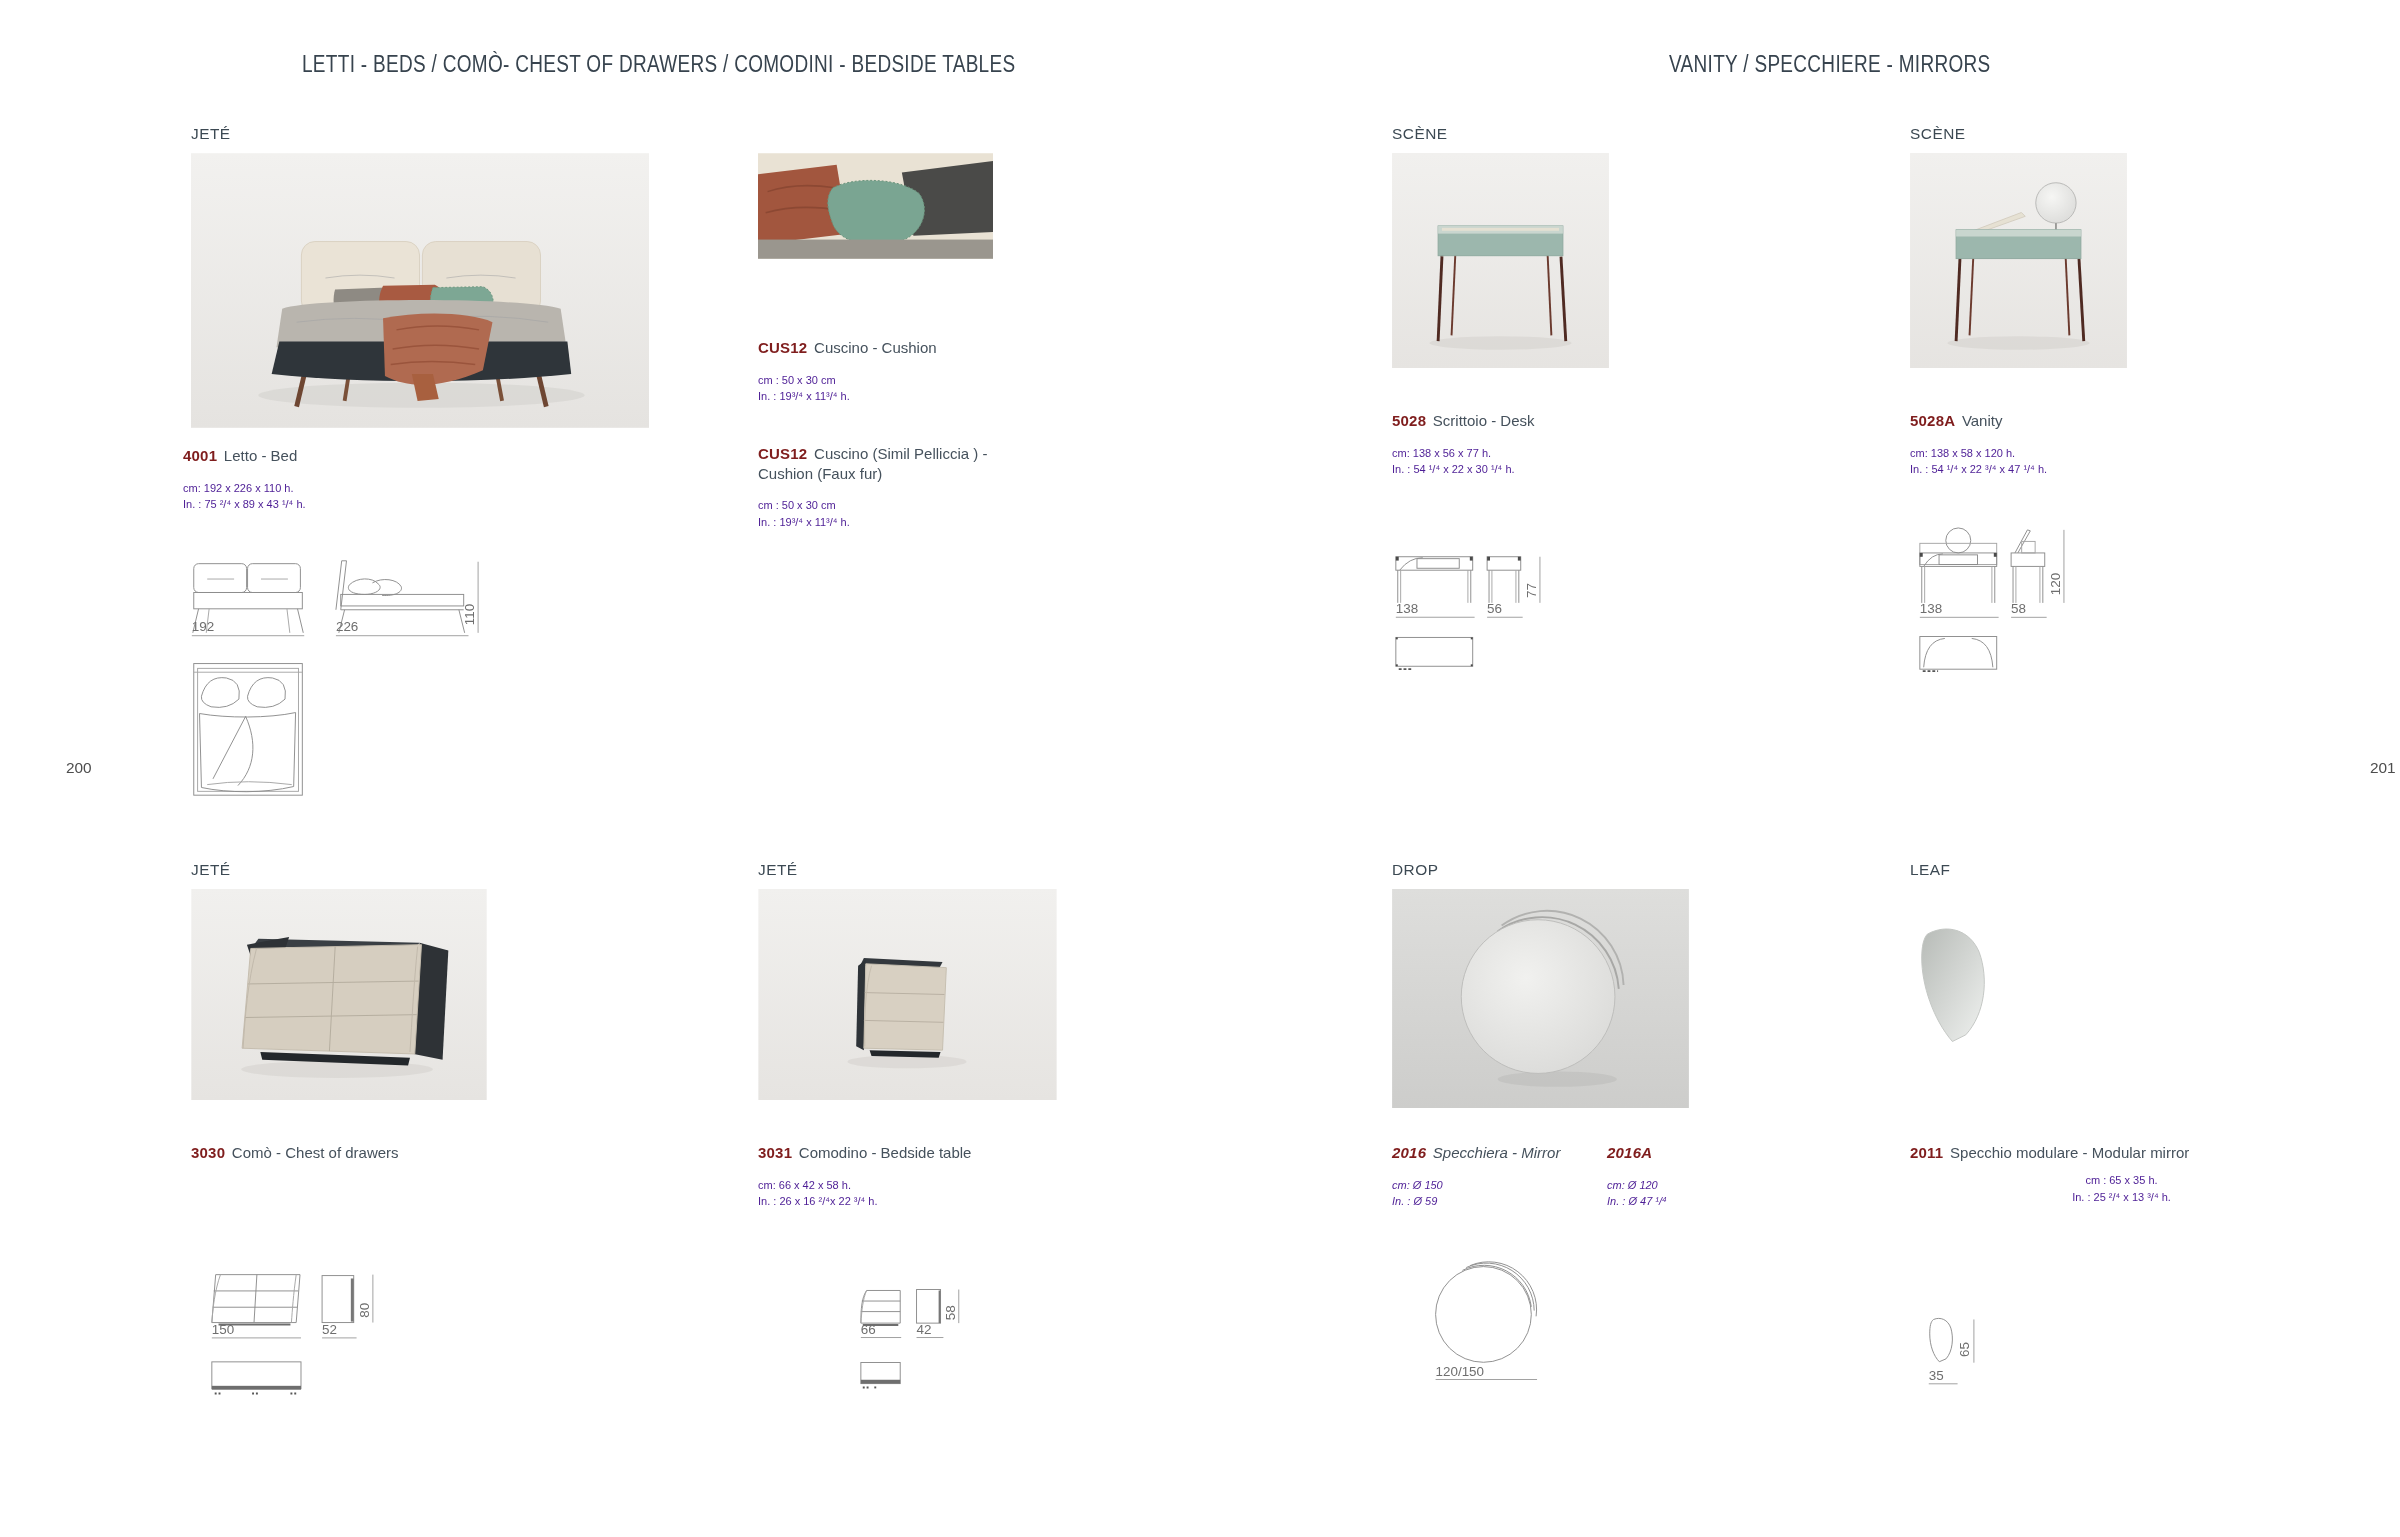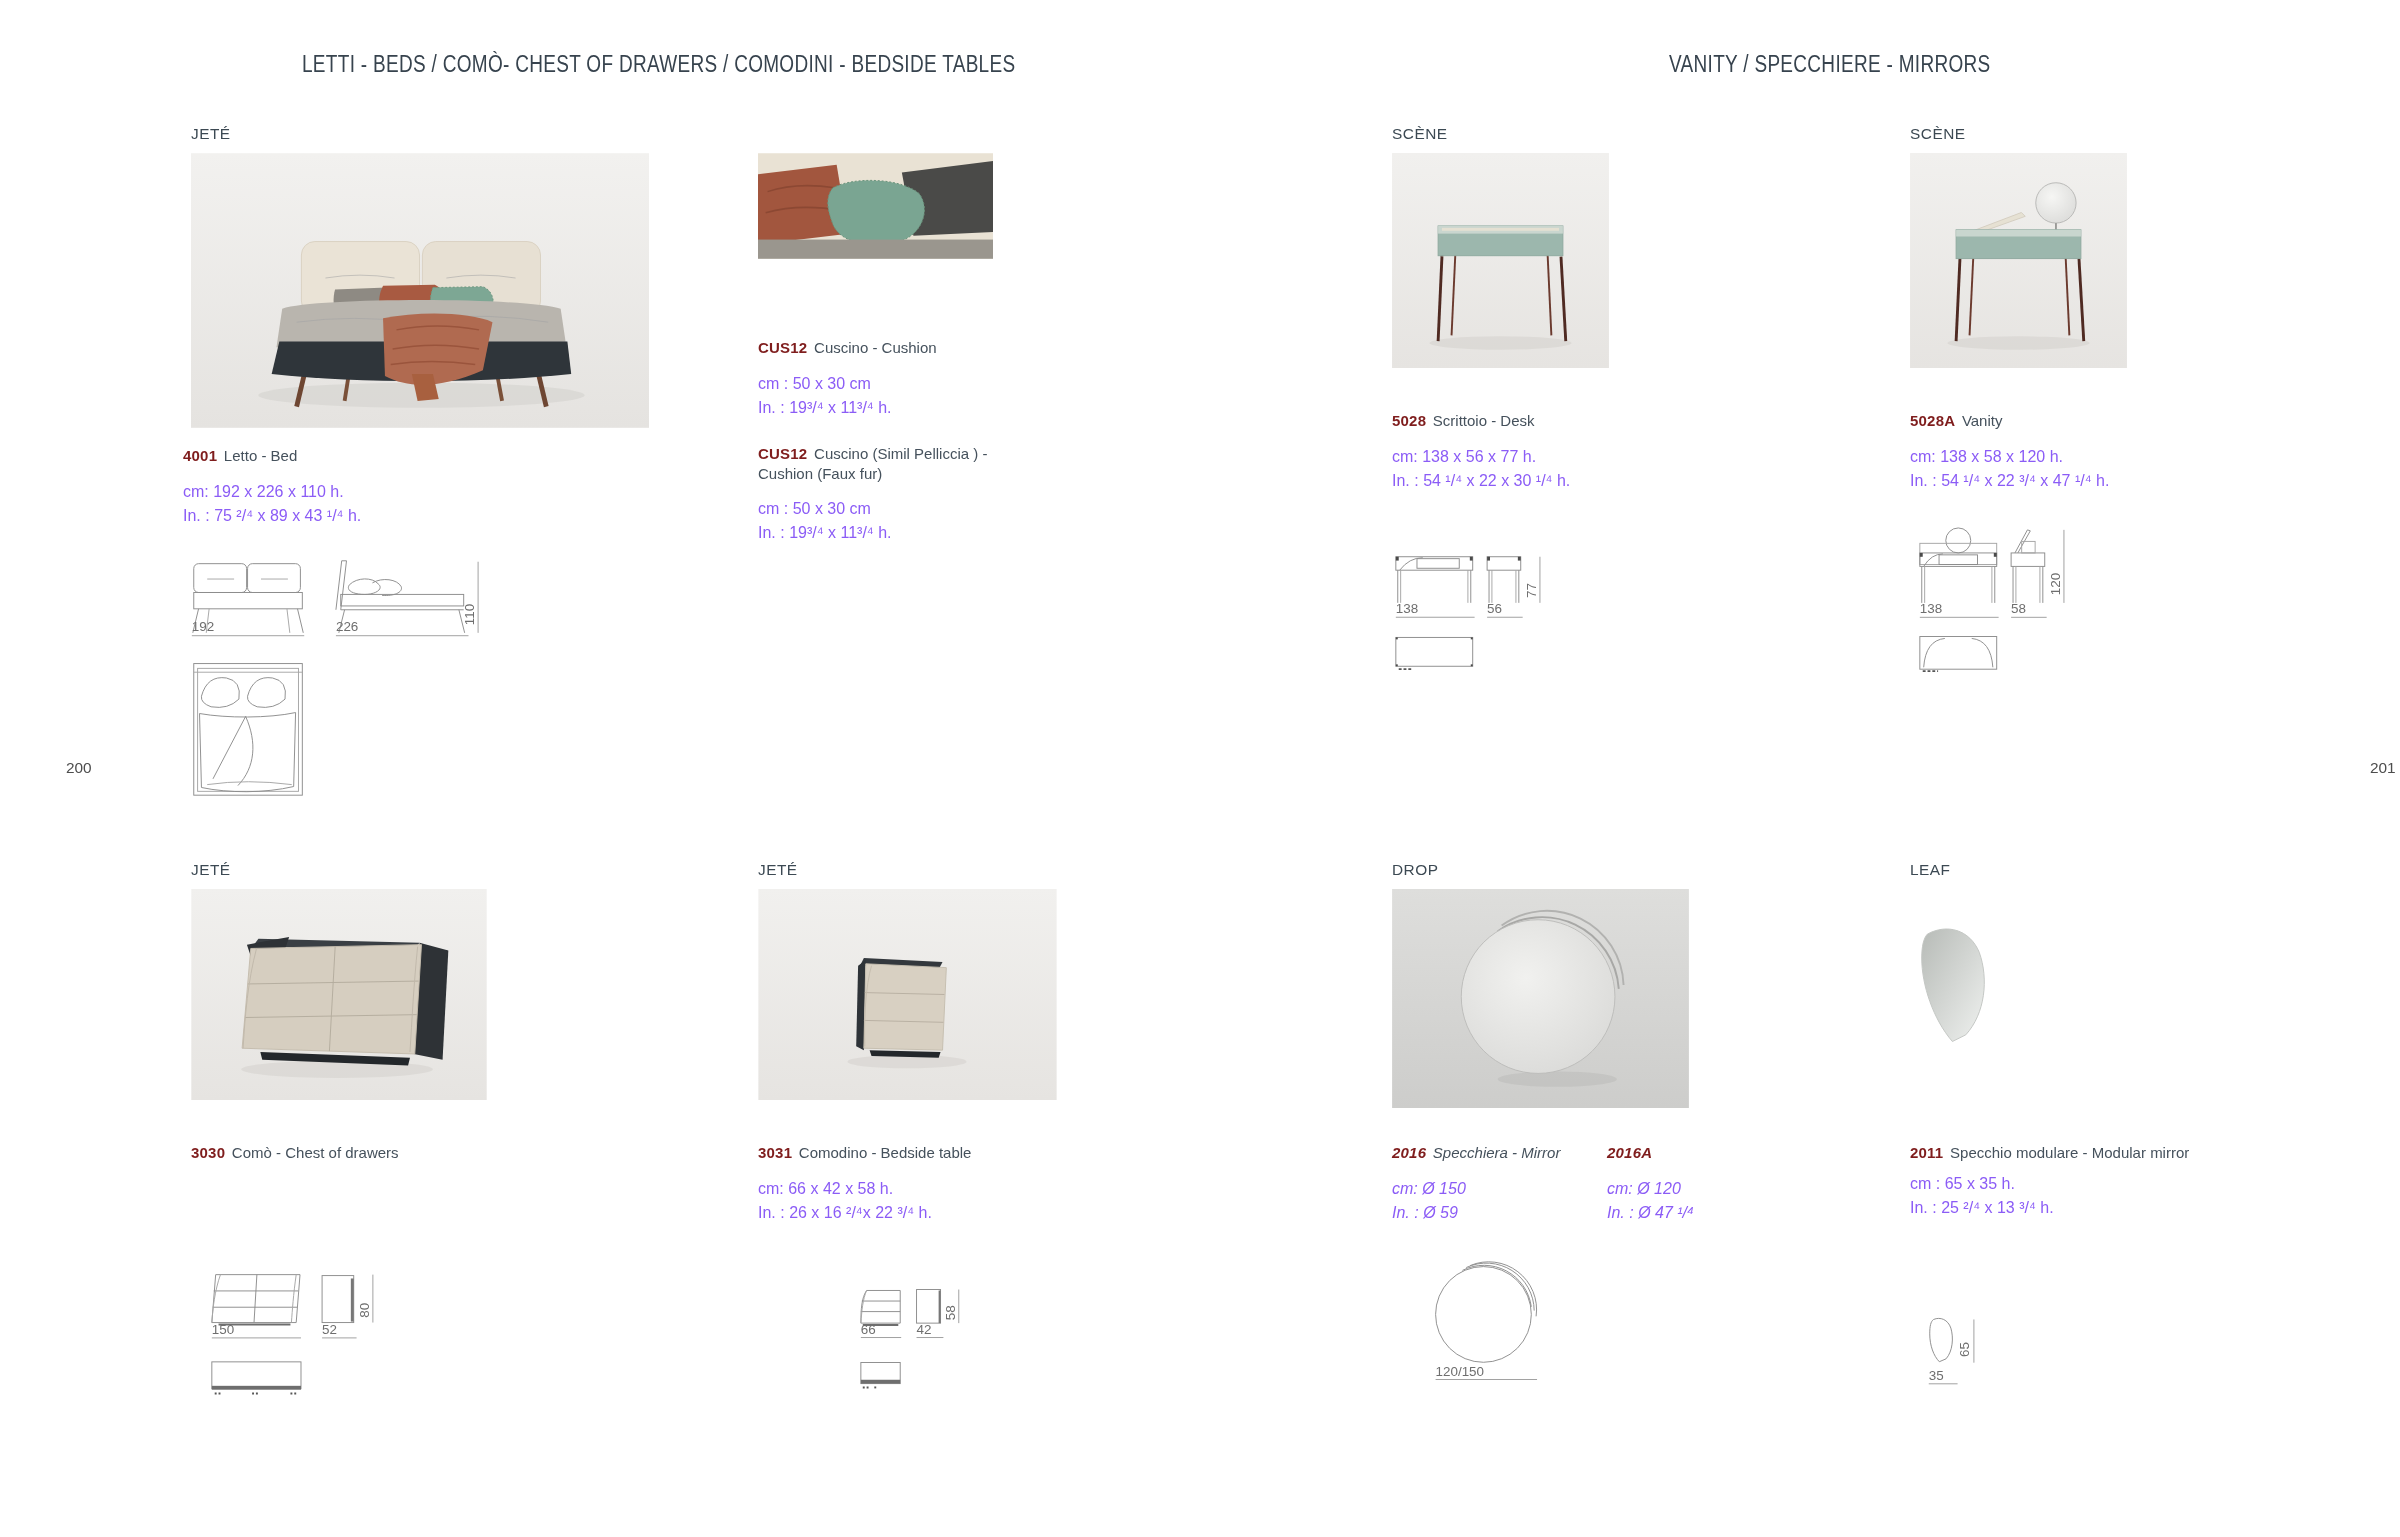--- a/index.html
+++ b/index.html
@@ -5,21 +5,21 @@
   html,body{margin:0;padding:0;background:#ffffff;}
   .sheet{position:relative;width:2401px;height:1537px;background:#ffffff;overflow:hidden;
          font-family:"Liberation Sans",sans-serif;}
   .abs{position:absolute;}
   .hdr{font-size:19px;color:#37434e;letter-spacing:0.3px;white-space:nowrap;
        transform:scaleY(1.28);transform-origin:left top;font-weight:500;}
   .brand{font-size:15.4px;letter-spacing:0.5px;color:#3c4953;font-weight:500;white-space:nowrap;}
   .pblock{color:#45515c;}
   .codeline{font-size:15px;color:#45515c;line-height:1.3;}
   .codeline .code{font-weight:700;color:#7f1d1d;margin-right:6.7px;letter-spacing:0.2px;}
-  .dims{font-size:16px;color:#8b5cf6;line-height:1.5;margin-top:14.4px;white-space:nowrap;}
+  .dims{font-size:11px;color:#4c1d95;line-height:1.5;margin-top:14.4px;white-space:nowrap;}
   .pagenum{font-size:15.4px;color:#4d4d4d;margin-left:28px;}
   svg text.tt{font-family:"Liberation Sans",sans-serif;font-size:14px;fill:#6e6e6e;}
   .tl{stroke:#8d8d8d;fill:none;stroke-width:1;}
   .tl2{stroke:#a6a6a6;fill:none;stroke-width:1;}
   .ul{stroke:#9e9e9e;stroke-width:1;}
   .dk{fill:#4a4a4a;}
 </style>
 </head>
 <body>
 
@@ -343,21 +343,21 @@
   <div class="abs pblock" style="left:1607px;top:1143px;width:192px;font-style:italic;">
     <div class="codeline"><span class="code">2016A</span></div>
     <div class="dims">
       <div>cm: Ø 120</div>
       <div>In. : Ø 47 ¹/⁴</div>
     </div>
   </div>
 
   <div class="abs pblock" style="left:1910px;top:1143px;width:423px;">
     <div class="codeline"><span class="code">2011</span><span>Specchio modulare -  Modular mirror</span></div>
-    <div class="dims" style="margin-top:9.6px;">
+    <div class="dims" style="margin-top:9.6px;text-align:center;">
       <div>cm  :  65 x 35 h.</div>
       <div>In. :  25 ²/⁴ x 13 ³/⁴ h.</div>
     </div>
   </div>
 
   <svg class="abs" style="left:206px;top:1266px;" width="259" height="139" viewBox="0 0 270 145">
     <path d="M10,9 L98,9 L94,59 L6,59 Z" class="tl"></path>
     <line x1="8" y1="26" x2="96" y2="26" class="tl"></line>
     <line x1="7" y1="43" x2="95" y2="43" class="tl"></line>
     <line x1="53" y1="9" x2="50" y2="59" class="tl"></line>

